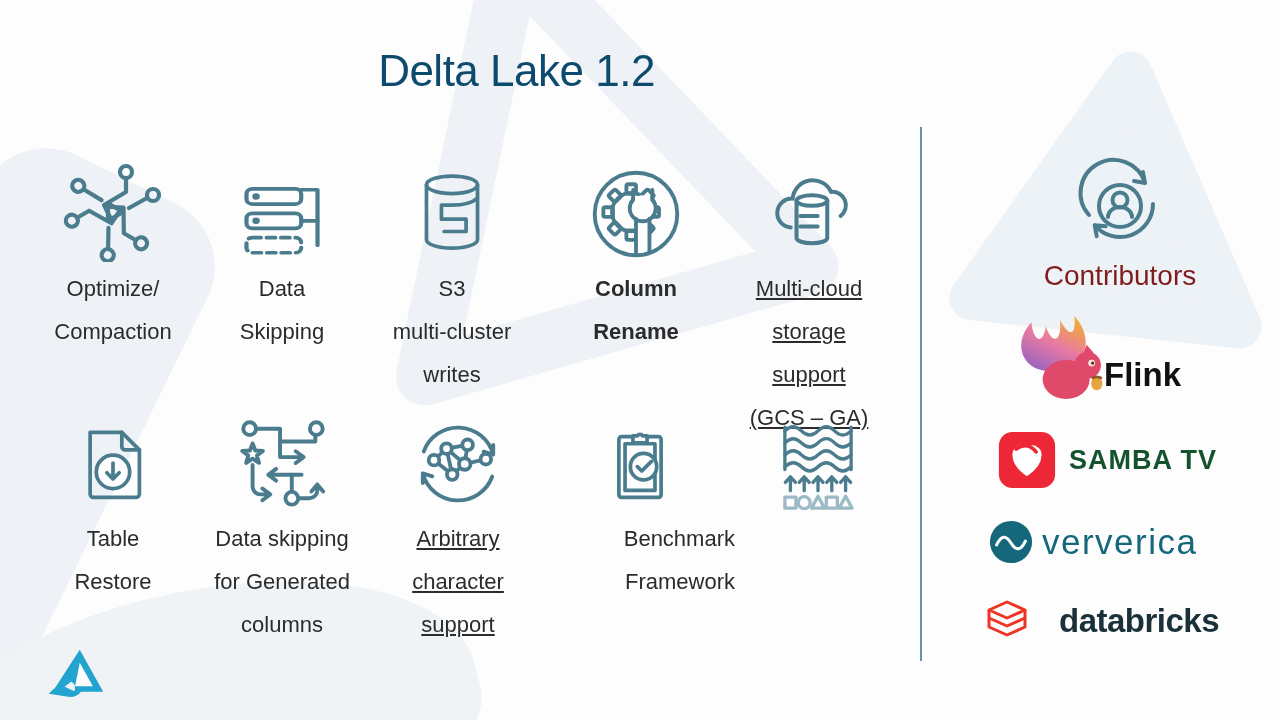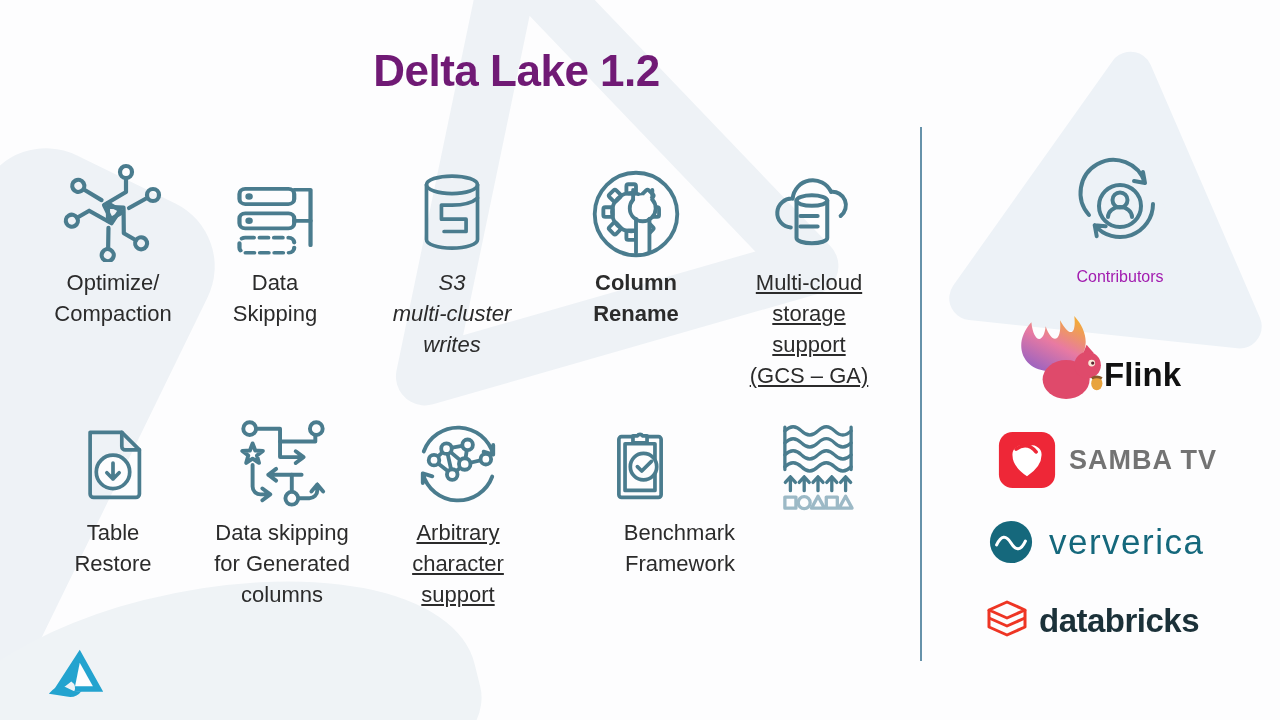--- a/index.html
+++ b/index.html
@@ -6,31 +6,31 @@
   .stage{position:relative;width:1280px;height:720px;background:#fdfdfe;overflow:hidden;
          font-family:"Liberation Sans",sans-serif;}
   
   .wm{position:absolute;z-index:0;pointer-events:none;}
   .wm-left-band{left:-170px;top:140px;width:250px;height:780px;background:#eef2f6;
                 border-radius:70px;transform:rotate(26deg);}
   .wm-bottom-swirl{left:-80px;top:590px;width:560px;height:260px;background:#eff3f6;
                    border-radius:50% 60% 40% 50%;transform:rotate(-14deg);}
   .content{position:absolute;inset:0;z-index:1;}
   .page-title{position:absolute;left:0;top:46px;width:1033px;text-align:center;
-              font-size:44px;font-weight:700;color:#701a75;letter-spacing:-.5px;}
+              font-size:44px;font-weight:400;color:#0c4a6e;letter-spacing:-.5px;}
   .divider{position:absolute;left:920px;top:127px;width:2px;height:534px;background:#4b7f9b;opacity:.85;}
   .cell{position:absolute;text-align:center;color:#2b2b2b;}
   .cell .icon{display:flex;justify-content:center;align-items:flex-end;height:102px;color:#4a7c8e;}
-  .cell .label{font-size:22px;line-height:31px;margin-top:5px;}
-  .sidebar-label{font-size:16px;color:#a21caf;margin-top:14px;}
+  .cell .label{font-size:22px;line-height:43px;margin-top:5px;}
+  .sidebar-label{font-size:28px;color:#7f1d1d;margin-top:6px;}
   .logo{position:absolute;display:flex;align-items:center;}
   .logo-text{white-space:nowrap;}
   .flink-text{font-size:33px;font-weight:800;color:#111;}
-  .samba-text{font-size:27px;font-weight:800;color:#737373;letter-spacing:1px;margin-left:13px;}
-  .ververica-text{font-size:35px;font-weight:500;color:#15687c;letter-spacing:1.5px;margin-left:15px;}
+  .samba-text{font-size:27px;font-weight:800;color:#14532d;letter-spacing:1px;margin-left:13px;}
+  .ververica-text{font-size:35px;font-weight:500;color:#15687c;letter-spacing:1.5px;margin-left:8px;}
   .databricks-text{font-size:33px;font-weight:700;color:#1b3139;letter-spacing:-.5px;margin-left:8px;}
   .brand-logo{position:absolute;left:46px;top:646px;}
   svg{display:block;}
 </style>
 </head>
 <body>
 
 <div class="stage">
 
   <div class="wm wm-left-band"></div>
@@ -66,36 +66,36 @@
               <circle cx="63" cy="10" r="6"></circle>
               <path d="M63,16 V30 L41,43 L48,57 L60,50"></path>
               <circle cx="90" cy="33" r="6"></circle>
               <path d="M84,36 L66,46"></path>
             </g>
         </svg>
       </div>
       <div class="label">Optimize/<br>Compaction</div>
     </div>
 
-    <div class="cell" style="left:190px;top:160px;width:170px;">
+    <div class="cell" style="left:197px;top:160px;width:170px;">
       <div class="icon">
         <svg width="96" height="84" viewBox="0 0 100 100" fill="none" stroke="currentColor" stroke-width="4.4" stroke-linecap="round" stroke-linejoin="round" preserveAspectRatio="none">
           <rect x="13" y="13" width="57" height="18" rx="6"></rect>
           <rect x="13" y="42" width="57" height="18" rx="6"></rect>
           <rect x="13" y="71" width="57" height="18" rx="6" stroke-dasharray="9 6"></rect>
           <circle cx="23" cy="22" r="1.7" fill="currentColor"></circle>
           <circle cx="23" cy="51" r="1.7" fill="currentColor"></circle>
           <path d="M70,14 H87 V80"></path>
             <path d="M70,51 H87"></path>
         </svg>
       </div>
       <div class="label">Data<br>Skipping</div>
     </div>
 
-    <div class="cell" style="left:357px;top:160px;width:190px;font-style:italic;">
+    <div class="cell" style="left:357px;top:160px;width:190px;">
       <div class="icon">
         <svg width="88" height="98" viewBox="0 0 100 100" fill="none" stroke="currentColor" stroke-width="4.2" stroke-linecap="round" stroke-linejoin="round">
           <ellipse cx="50" cy="18" rx="29" ry="10"></ellipse>
           <path d="M21,18 V80 a29,10 0 0 0 58,0 V18"></path>
           <path d="M79,33 q-9,8 -29,8 h-12 v16 h28 v14 h-25"></path>
         </svg>
       </div>
       <div class="label">S3<br>multi-cluster<br>writes</div>
     </div>
 
@@ -274,21 +274,21 @@
     <div class="logo" style="left:988px;top:519px;">
       <span>
         <svg width="46" height="46" viewBox="0 0 48 48">
           <circle cx="24" cy="24" r="22" fill="#15687c"></circle>
           <path d="M9,27 q7,-15 15,-2 q8,13 15,-2" stroke="#fff" stroke-width="3.2" fill="none" stroke-linecap="round"></path>
         </svg>
       </span>
       <span class="logo-text ververica-text">ververica</span>
     </div>
 
-    <div class="logo" style="left:983px;top:597px;">
+    <div class="logo" style="left:983px;top:597px;gap:20px;">
       <span>
         <svg width="48" height="48" viewBox="0 0 48 48" fill="none" stroke="#ee3524" stroke-width="3" stroke-linejoin="round">
           <path d="M24,5 L42,13 24,21 6,13 Z"></path>
           <path d="M6,21 L24,29 42,21"></path>
           <path d="M6,13 V30 L24,38 42,30 V13"></path>
         </svg>
       </span>
       <span class="logo-text databricks-text">databricks</span>
     </div>
 

